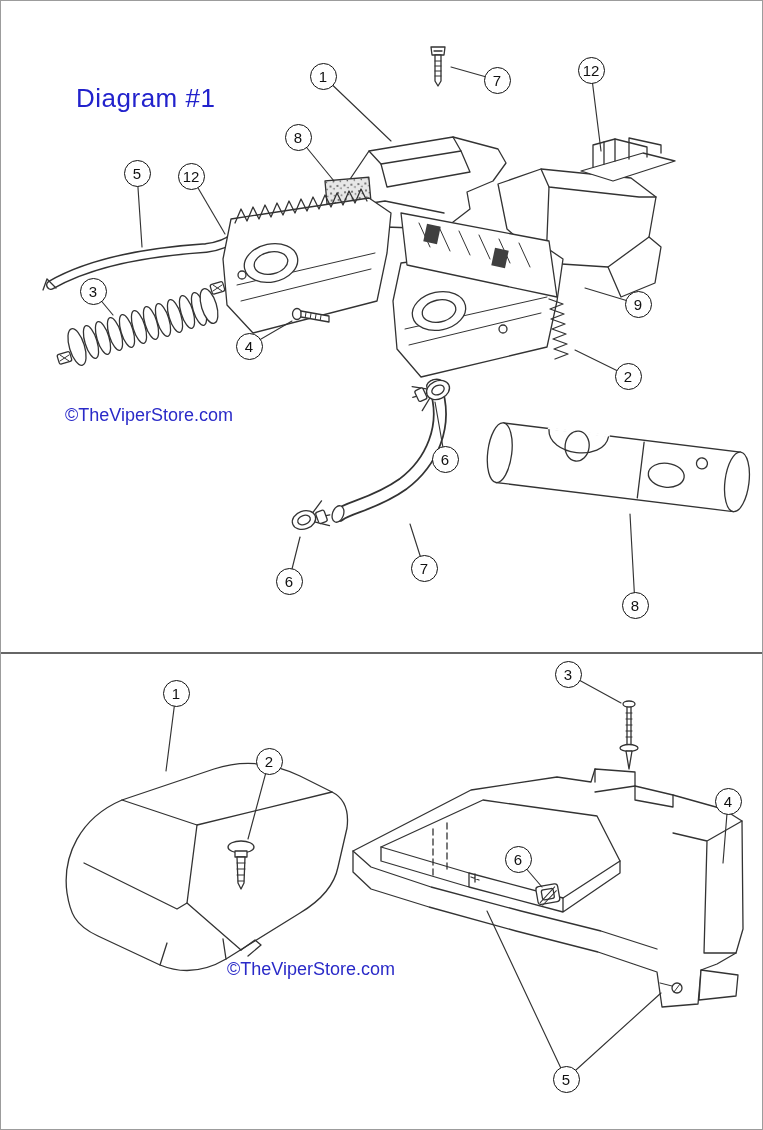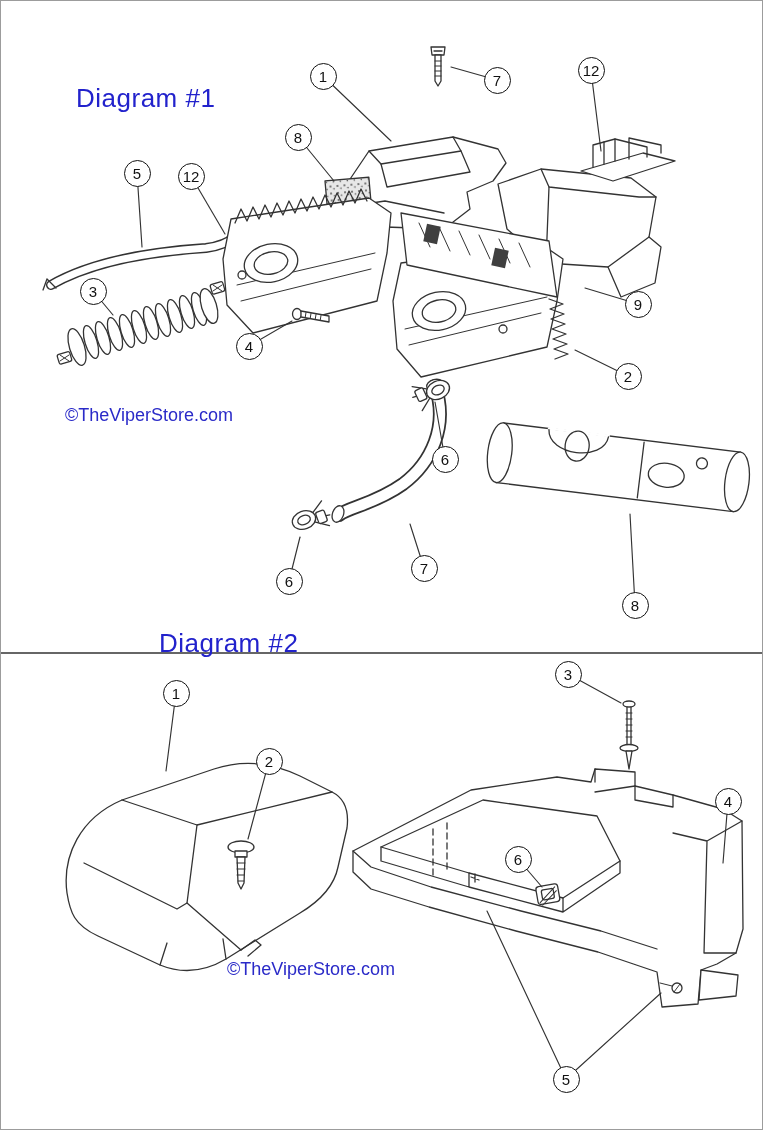--- a/index.html
+++ b/index.html
@@ -271,21 +271,20 @@
         <line x1="268" y1="760" x2="247" y2="838" class="leader"></line>
         <line x1="727" y1="800" x2="722" y2="862" class="leader"></line>
         <line x1="517" y1="858" x2="541" y2="886" class="leader"></line>
         <line x1="565" y1="1078" x2="486" y2="910" class="leader"></line>
         <line x1="565" y1="1078" x2="660" y2="992" class="leader"></line>
       </g>
   </svg>
 
   <div class="diagram-title" style="left: 75px; top: 82px;">Diagram #1</div>
   <div class="watermark" style="left: 64px; top: 404px;">©TheViperStore.com</div>
-  <div class="diagram-title" style="left: 158px; top: 627px;">Diagram #2</div>
   <div class="watermark" style="left: 226px; top: 958px;">©TheViperStore.com</div>
 
   <div id="callout-layer">
       <div class="callout" style="left: 308.5px; top: 61.5px;">1</div>
       <div class="callout" style="left: 482.5px; top: 65.5px;">7</div>
       <div class="callout" style="left: 576.5px; top: 56px;">12</div>
       <div class="callout" style="left: 283.5px; top: 122.5px;">8</div>
       <div class="callout" style="left: 122.5px; top: 158.5px;">5</div>
       <div class="callout" style="left: 176.5px; top: 161.5px;">12</div>
       <div class="callout" style="left: 78.5px; top: 276.5px;">3</div>

